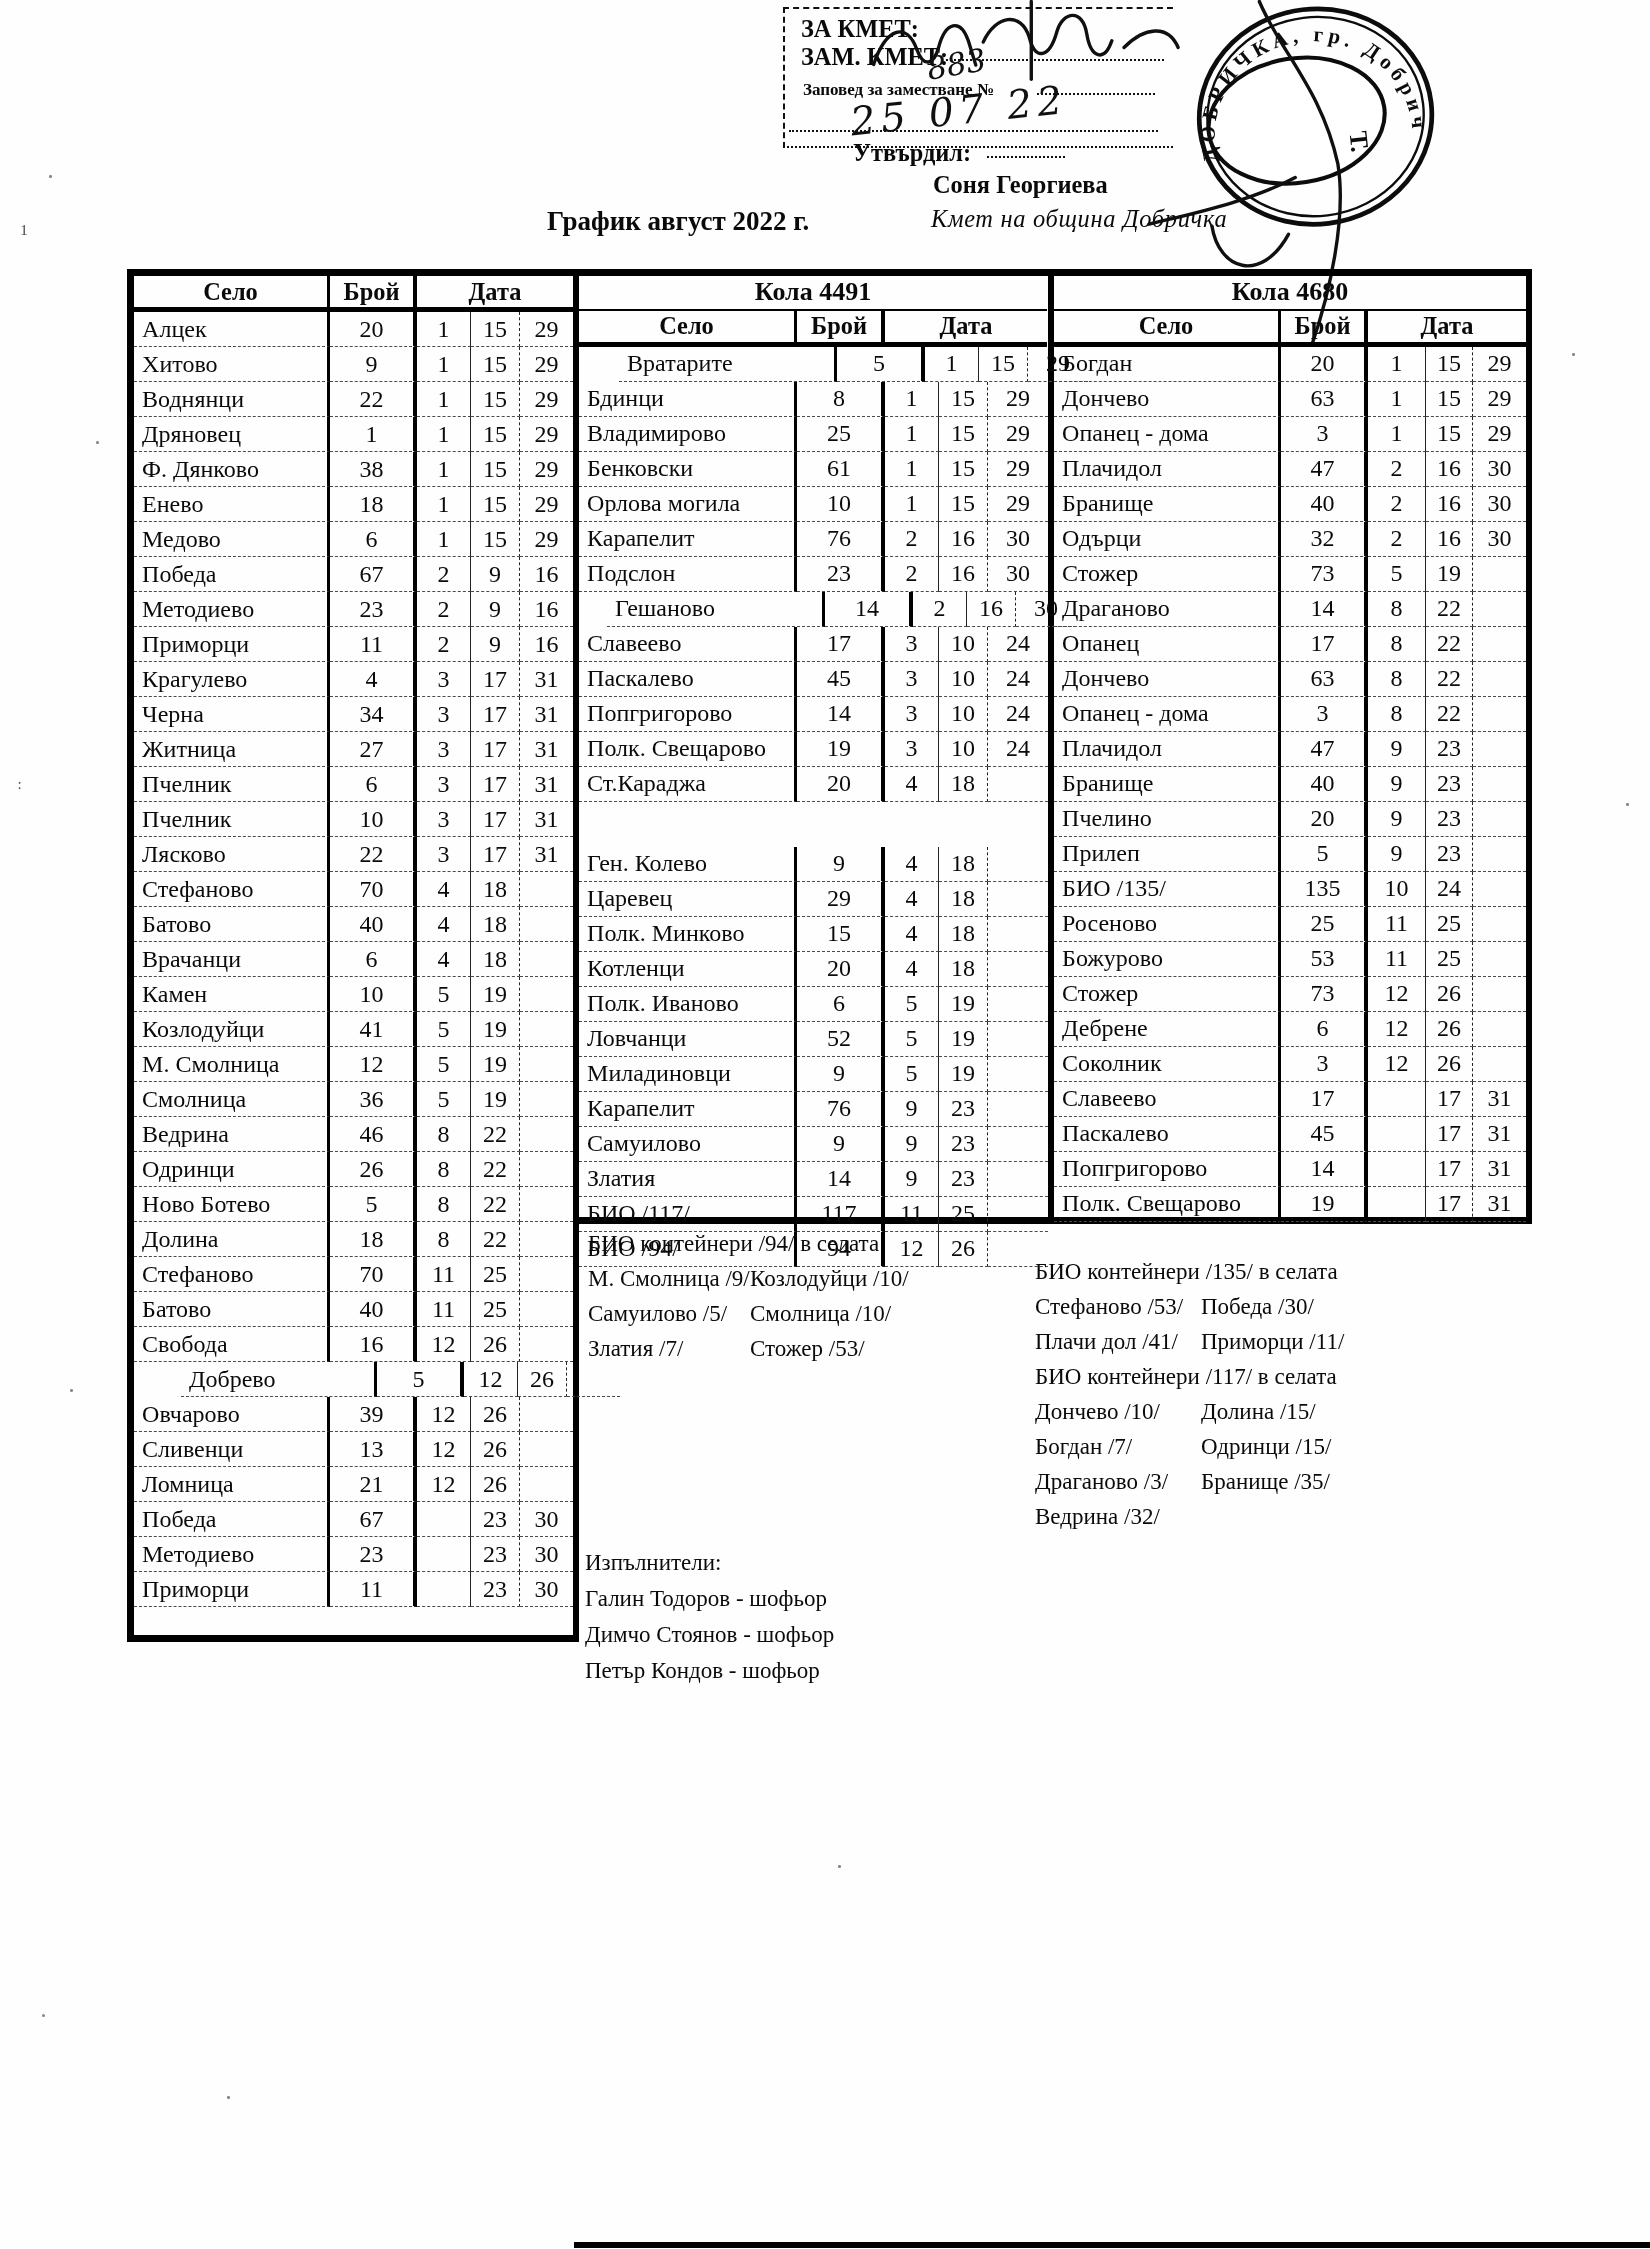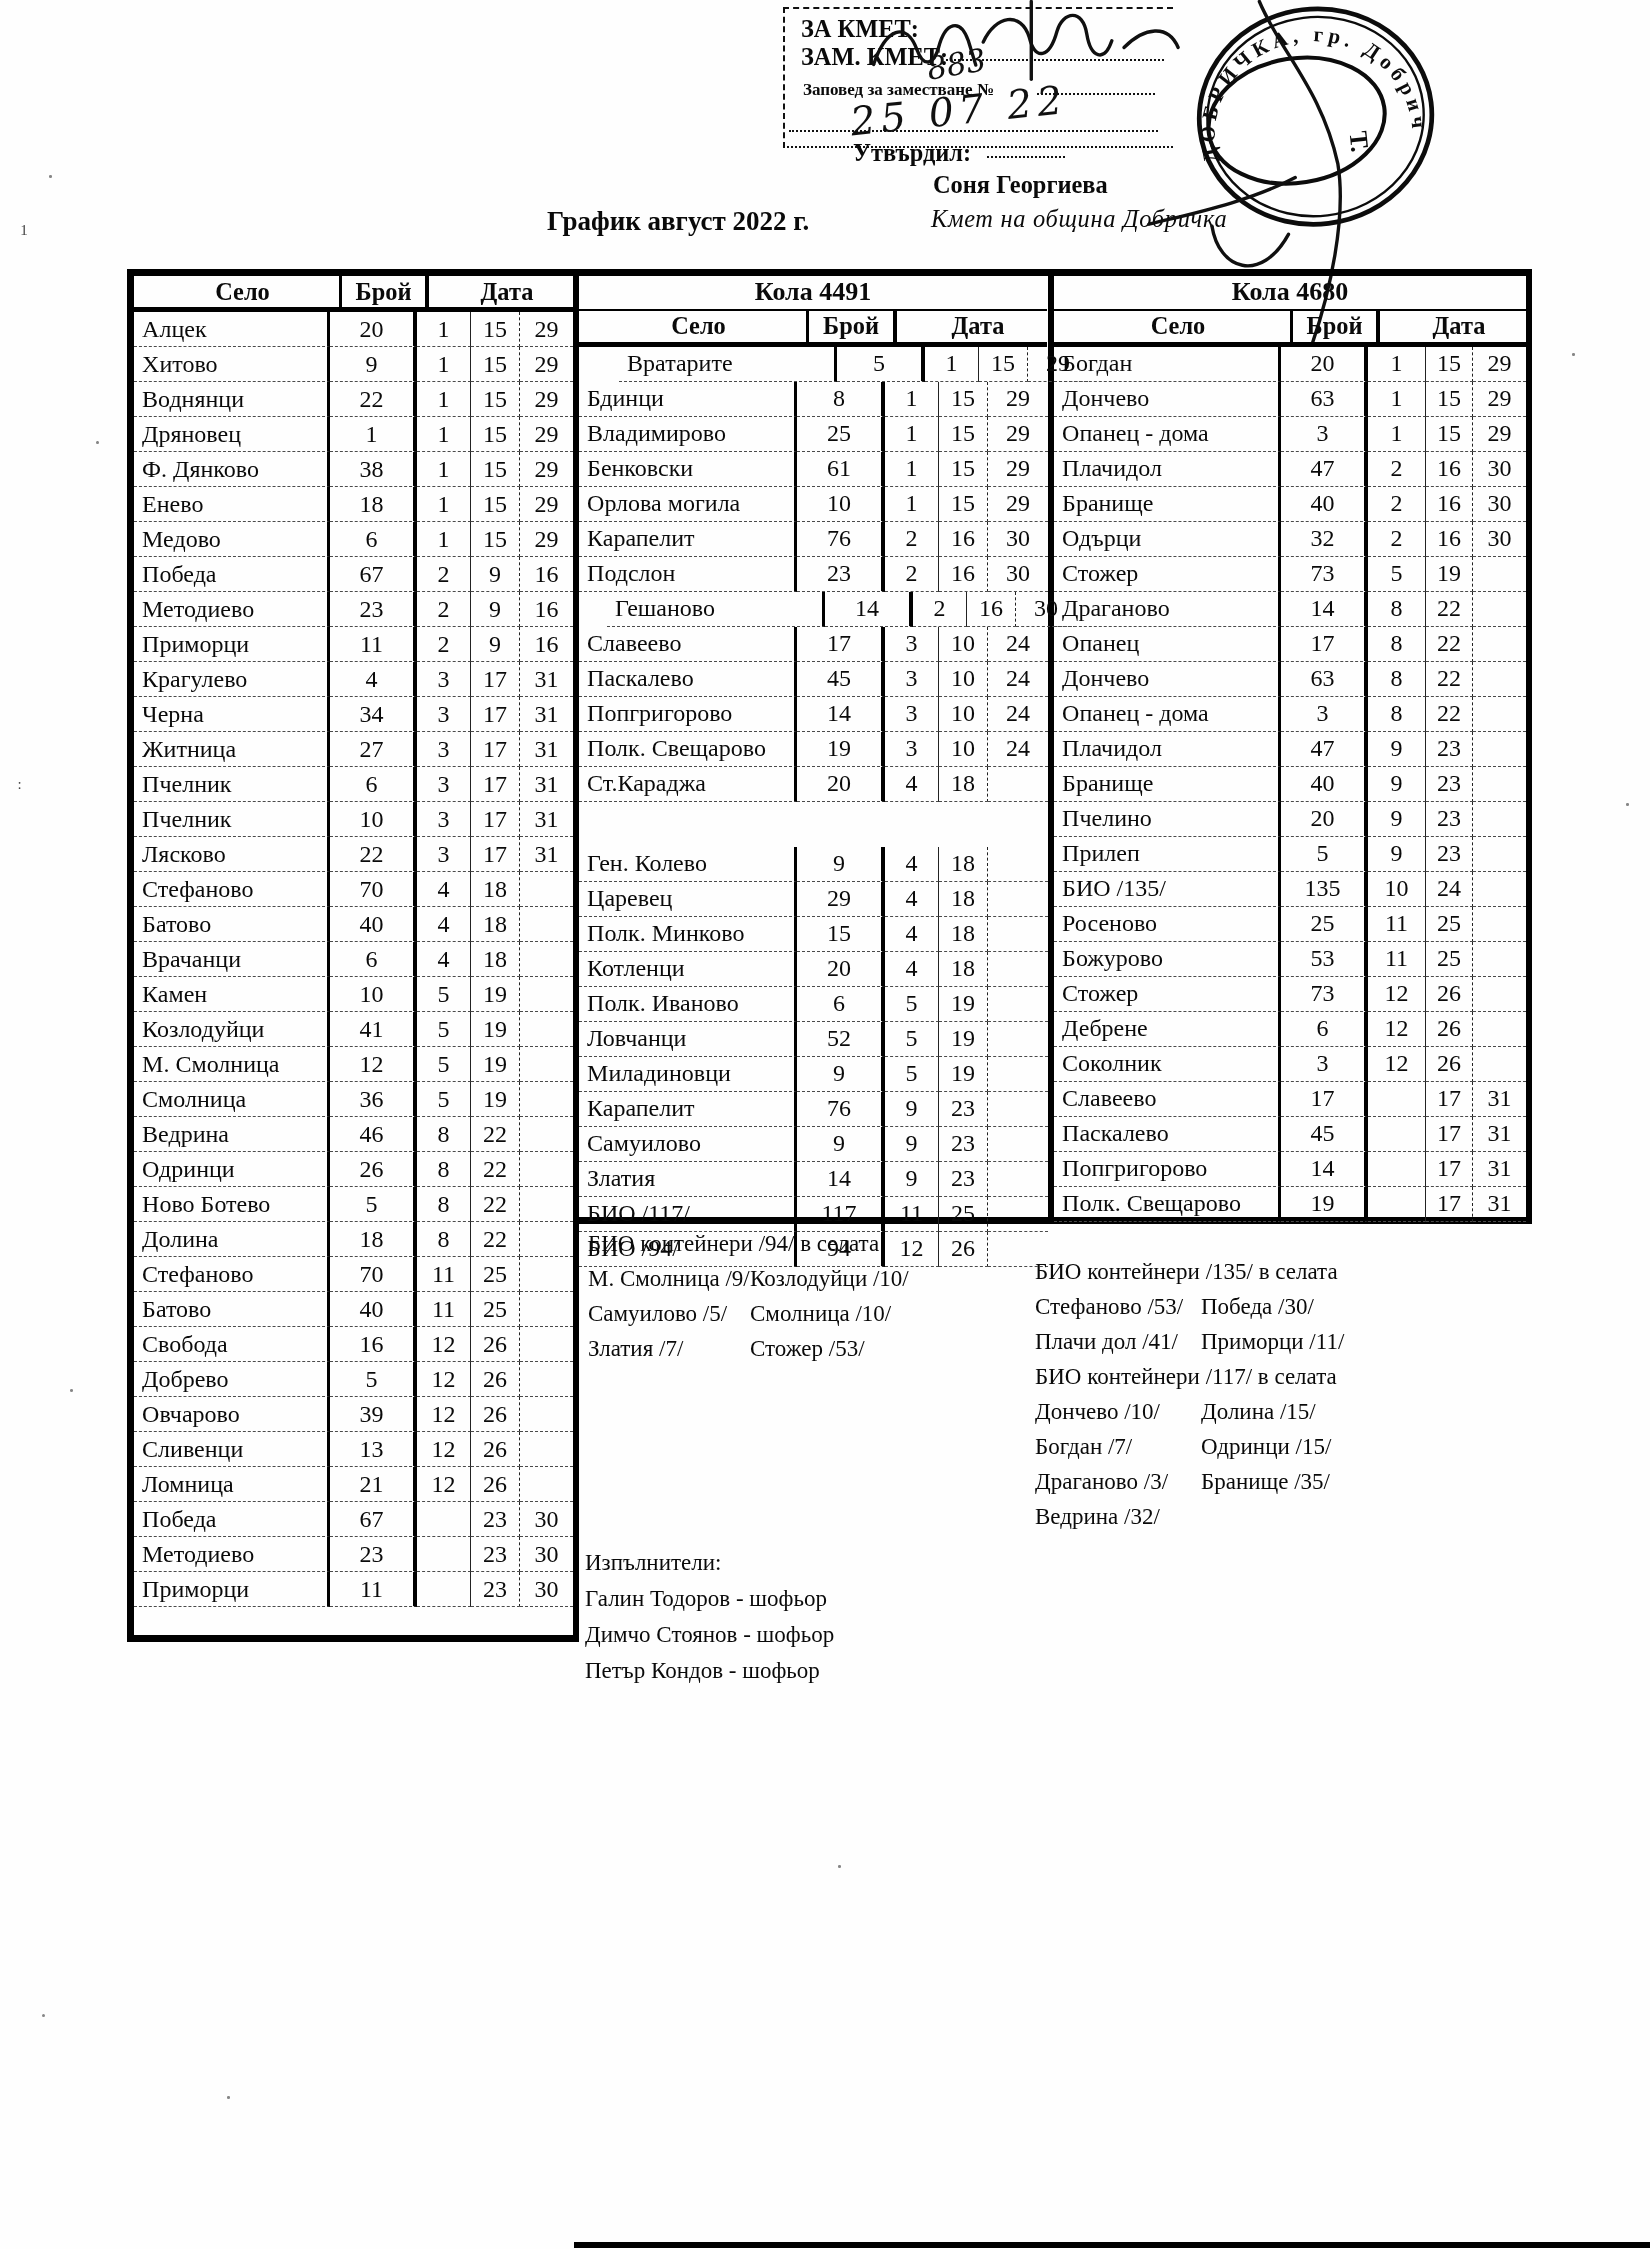--- a/index.html
+++ b/index.html
@@ -13,21 +13,21 @@
   .dotline{border-bottom:2.7px dotted #111;height:0.7px;}
   .title{left:547px;top:206px;font-size:27px;font-weight:bold;white-space:nowrap;}
   .approver-name{left:933px;top:171px;font-size:24.4px;font-weight:bold;white-space:nowrap;}
   .approver-title{left:931px;top:205px;font-size:24.4px;font-style:italic;white-space:nowrap;letter-spacing:0.7px;}
   
   .bar{background:#000;}
   
   .sec{position:absolute;top:276px;}
   .sec-title{height:32.5px;border-bottom:2.7px solid #000;display:flex;align-items:center;justify-content:center;
              font-weight:bold;font-size:26px;}
-  .sec-sub{display:grid;height:31px;border-bottom:5.4px solid #000;font-weight:bold;font-size:24.4px;padding-left:12px;}
+  .sec-sub{display:grid;height:31px;border-bottom:5.4px solid #000;font-weight:bold;font-size:24.4px;}
   .sec-sub span{display:flex;align-items:center;justify-content:center;}
   .sh-name{border-right:3.4px solid #000;}
   .sh-count{border-right:4.1px solid #000;}
   .sec-body{display:block;}
   .trow{display:grid;height:35px;}
   .cell{display:flex;align-items:center;font-size:24px;border-bottom:1.4px dashed #4a4a4a;overflow:hidden;}
   .c-name{padding-left:8.1px;border-right:3.4px solid #000;white-space:nowrap;}
   .c-count{justify-content:center;border-right:4.1px solid #000;}
   .c-d1{justify-content:center;border-right:1.4px solid #222;}
   .c-d2{justify-content:center;border-right:1.4px dashed #222;}
@@ -302,21 +302,21 @@
           <span class="cell c-d2">25</span>
           <span class="cell c-d3"></span>
         </div>
         <div class="trow" style="grid-template-columns: 196px 87px 54px 49px 53px;">
           <span class="cell c-name">Свобода</span>
           <span class="cell c-count">16</span>
           <span class="cell c-d1">12</span>
           <span class="cell c-d2">26</span>
           <span class="cell c-d3"></span>
         </div>
-        <div class="trow" style="grid-template-columns: 196px 87px 54px 49px 53px;">
+        <div class="trow" style="grid-template-columns: 196px 87px 54px 49px 53px; margin-left: 47px;">
           <span class="cell c-name">Добрево</span>
           <span class="cell c-count">5</span>
           <span class="cell c-d1">12</span>
           <span class="cell c-d2">26</span>
           <span class="cell c-d3"></span>
         </div>
         <div class="trow" style="grid-template-columns: 196px 87px 54px 49px 53px;">
           <span class="cell c-name">Овчарово</span>
           <span class="cell c-count">39</span>
           <span class="cell c-d1">12</span>

